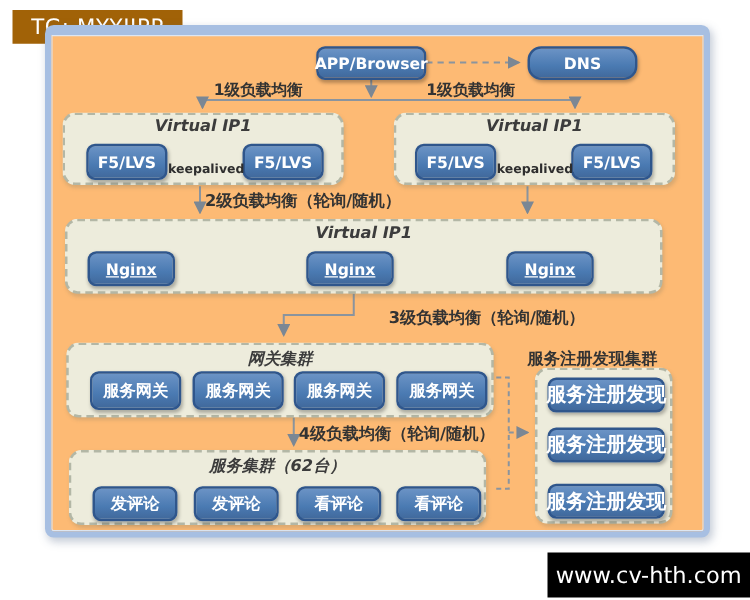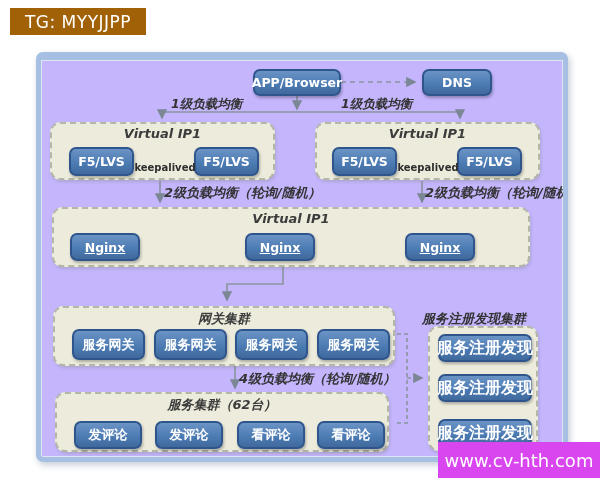--- a/index.html
+++ b/index.html
@@ -7,25 +7,25 @@
     width:600px;height:480px;position:relative;overflow:hidden;
     background:#ffffff;
     font-family:"DejaVu Sans","Liberation Sans",sans-serif;
   }
   .badge{
     position:absolute;background:#a16207;color:#fff;
     display:flex;align-items:center;justify-content:center;
     white-space:nowrap;
   }
   .badge.top{left:10px;top:8px;width:136px;height:27px;font-size:17px;letter-spacing:.5px;}
-  .badge.bottom{left:438px;top:442px;width:162px;height:36px;font-size:18px;background:#d946ef;}
+  .badge.bottom{left:438px;top:442px;width:162px;height:36px;font-size:18px;background:#000000;}
   
   .frame{
-    position:absolute;left:36px;top:52px;width:522px;height:397px;
-    background:#c4b5fd;border:5px solid #a7bfe2;border-top-width:8px;
+    position:absolute;left:36px;top:20px;width:522px;height:397px;
+    background:#fdba74;border:5px solid #a7bfe2;border-top-width:8px;
     border-radius:7px;overflow:hidden;
     box-shadow:2px 3px 7px rgba(90,110,140,.35), inset 0 0 0 1px #dde6f2;
   }
   .wires{position:absolute;left:0;top:0;}
   
   .node{
     position:absolute;display:flex;align-items:center;justify-content:center;
     background:linear-gradient(180deg,#6b93c5 0%,#4a7ab2 60%,#41699c 100%);
     border:2px solid #2f568c;border-radius:7px;color:#fff;
     font-size:12.5px;font-weight:bold;box-sizing:border-box;
@@ -39,29 +39,28 @@
     border-radius:10px;box-sizing:border-box;
     box-shadow:1px 2px 3px rgba(120,120,100,.25);
   }
   .gtitle{
     position:absolute;left:0;right:0;top:2px;text-align:center;
     font-size:13px;font-weight:bold;color:#3c3c3c;white-space:nowrap;font-style:italic;
   }
   .lab{
     position:absolute;font-size:13px;font-weight:bold;color:#333;
     white-space:nowrap;
-    font-style:italic;
   }
   .linklab{
     position:absolute;font-size:10px;font-weight:bold;color:#2e2e2e;
     white-space:nowrap;text-align:center;
   }
   
   .n-app{left:212px;top:9px;width:88px;height:27px;}
-  .n-dns{left:381px;top:9px;width:70px;height:27px;}
+  .n-dns{left:381px;top:9px;width:88px;height:27px;border-radius:11px;}
   
   .g-vipL{left:9px;top:62px;width:225px;height:58px;}
   .g-vipR{left:274px;top:62px;width:225px;height:58px;}
   .g-vipL .f1{left:17px;top:23px;width:65px;height:29px;}
   .g-vipL .f2{left:142px;top:23px;width:65px;height:29px;}
   .g-vipR .f1{left:15px;top:23px;width:65px;height:29px;}
   .g-vipR .f2{left:140px;top:23px;width:65px;height:29px;}
   .g-vipL .linklab{left:72px;top:38px;width:82px;}
   .g-vipR .linklab{left:70px;top:38px;width:82px;}
   
@@ -140,29 +139,29 @@
   </div>
 
   <div class="group g-vipR">
     <div class="gtitle">Virtual IP1</div>
     <div class="node f1">F5/LVS</div>
     <div class="node f2">F5/LVS</div>
     <div class="linklab">keepalived</div>
   </div>
 
   <div class="lab l2l">2级负载均衡（轮询/随机）</div>
-  <div class="lab l2r">2级负载均衡（轮询/随机</div>
 
   <div class="group g-ngx">
     <div class="gtitle">Virtual IP1</div>
     <div class="node u b1">Nginx</div>
     <div class="node u b2">Nginx</div>
     <div class="node u b3">Nginx</div>
   </div>
 
+  <div class="lab l3">3级负载均衡（轮询/随机）</div>
 
   <div class="group g-gw">
     <div class="gtitle">网关集群</div>
     <div class="node cn b1">服务网关</div>
     <div class="node cn b2">服务网关</div>
     <div class="node cn b3">服务网关</div>
     <div class="node cn b4">服务网关</div>
   </div>
 
   <div class="lab t-reg">服务注册发现集群</div>

